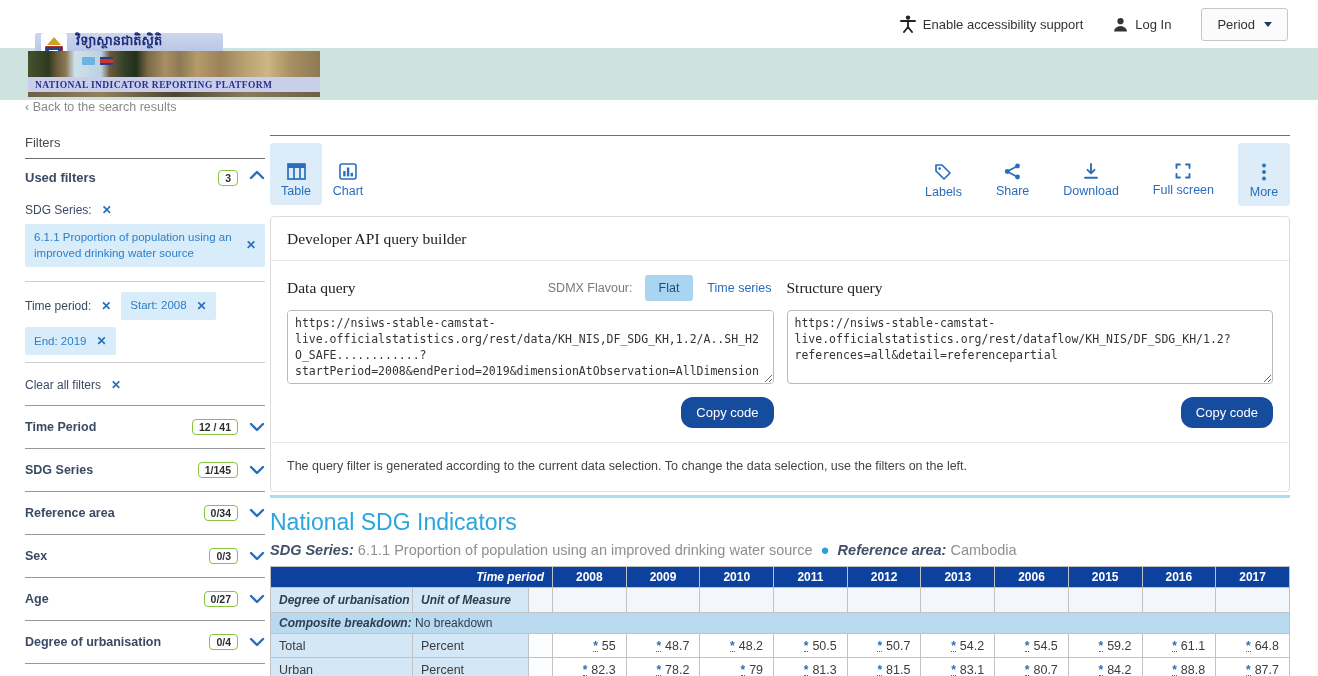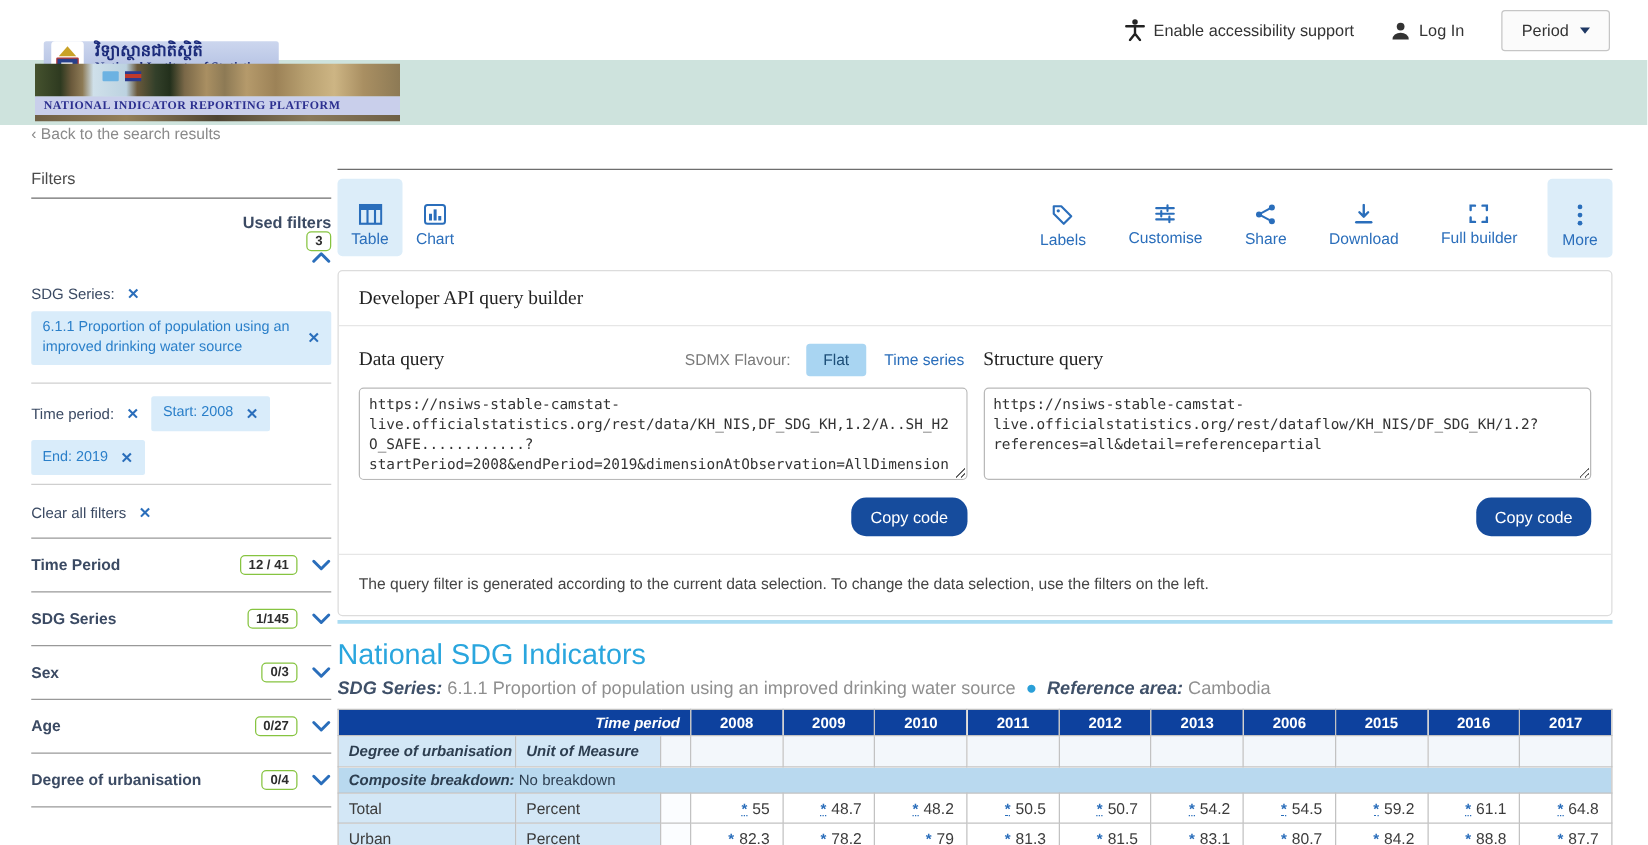--- a/index.html
+++ b/index.html
@@ -39,21 +39,21 @@
   .back-row { padding:0 0 0 25px; font-size:12.5px; color:#8a8a8a; }
   .back-row span { cursor:pointer; }
 
   
   .content { display:flex; padding:0 28px 0 25px; margin-top:21px; align-items:flex-start; }
   .sidebar { width:240px; flex:none; }
   .main { flex:1; margin-left:5px; border-top:1px solid #6e6e6e; }
 
   
   .sidebar-title { font-size:13px; color:#4a4a4a; padding-bottom:8px; border-bottom:1px solid #6e6e6e; }
-  .used-hdr { display:flex; align-items:flex-end; padding:11px 0 10px; cursor:pointer;flex-direction:column; }
+  .used-hdr { display:flex; align-items:flex-start; padding:11px 0 10px; cursor:pointer; }
   .used-hdr .ulabel { font-weight:bold; font-size:13px; color:#3b4a63; flex:1; }
   .badge { border:1.5px solid #86c440; border-radius:4px; background:#fff; color:#2d2d2d;
     font-size:10.5px; font-weight:bold; padding:1px 6px; white-space:nowrap; }
   .chev { margin-left:11px; flex:none; }
   .ftag-label { font-size:12px; color:#3b4a63; }
   .x { color:#2a6ebb; font-weight:bold; font-size:12px; cursor:pointer; }
   .chip-group { padding:7px 0 2px; }
   .chip-label-row { display:flex; align-items:center; gap:10px; margin-bottom:7px; flex-wrap:wrap;}
   .chip { background:#d9ecfa; border-radius:2px; color:#2a7fc9; font-size:11.5px; line-height:1.35;
     padding:6px 9px; display:flex; align-items:center; gap:10px; cursor:default; }
@@ -227,20 +227,27 @@
           </svg>
         </div>
         <div class="filter-row">
           <span class="flabel">SDG Series</span>
           <span class="badge">1/145</span>
           <svg class="chev" width="16" height="10" viewBox="0 0 16 10">
             <polyline points="2,2 8,8 14,2" fill="none" stroke="#2a6ebb" stroke-width="2.4" stroke-linecap="round" stroke-linejoin="round"></polyline>
           </svg>
         </div>
         <div class="filter-row">
+          <span class="flabel">Reference area</span>
+          <span class="badge">0/34</span>
+          <svg class="chev" width="16" height="10" viewBox="0 0 16 10">
+            <polyline points="2,2 8,8 14,2" fill="none" stroke="#2a6ebb" stroke-width="2.4" stroke-linecap="round" stroke-linejoin="round"></polyline>
+          </svg>
+        </div>
+        <div class="filter-row">
           <span class="flabel">Sex</span>
           <span class="badge">0/3</span>
           <svg class="chev" width="16" height="10" viewBox="0 0 16 10">
             <polyline points="2,2 8,8 14,2" fill="none" stroke="#2a6ebb" stroke-width="2.4" stroke-linecap="round" stroke-linejoin="round"></polyline>
           </svg>
         </div>
         <div class="filter-row">
           <span class="flabel">Age</span>
           <span class="badge">0/27</span>
           <svg class="chev" width="16" height="10" viewBox="0 0 16 10">
@@ -281,33 +288,20 @@
 
       <div class="toolbar-right">
         <div class="tool-btn">
           <svg width="18" height="18" viewBox="0 0 18 18">
             <path d="M2 2 h6 l8 8 -6 6 -8 -8 z" fill="none" stroke="#2a6ebb" stroke-width="1.7" stroke-linejoin="round"></path>
             <circle cx="5.6" cy="5.6" r="1.3" fill="#2a6ebb"></circle>
           </svg>
           <span>Labels</span>
         </div>
         <div class="tool-btn">
-          <svg width="18" height="16" viewBox="0 0 18 16">
-            <g stroke="#2a6ebb" stroke-width="1.7" stroke-linecap="round">
-              <line x1="2" y1="3.5" x2="16" y2="3.5"></line>
-                <line x1="2" y1="8" x2="16" y2="8"></line>
-                <line x1="2" y1="12.5" x2="16" y2="12.5"></line>
-              <line x1="11" y1="1.3" x2="11" y2="5.7"></line>
-                <line x1="6" y1="5.8" x2="6" y2="10.2"></line>
-                <line x1="12.5" y1="10.3" x2="12.5" y2="14.7"></line>
-            </g>
-          </svg>
-          <span>Customise</span>
-        </div>
-        <div class="tool-btn">
           <svg width="17" height="17" viewBox="0 0 17 17">
             <circle cx="13.5" cy="3" r="2.4" fill="#2a6ebb"></circle>
               <circle cx="3.2" cy="8.5" r="2.4" fill="#2a6ebb"></circle>
               <circle cx="13.5" cy="14" r="2.4" fill="#2a6ebb"></circle>
             <line x1="3.2" y1="8.5" x2="13.5" y2="3" stroke="#2a6ebb" stroke-width="1.6"></line>
             <line x1="3.2" y1="8.5" x2="13.5" y2="14" stroke="#2a6ebb" stroke-width="1.6"></line>
           </svg>
           <span>Share</span>
         </div>
         <div class="tool-btn">
@@ -319,21 +313,21 @@
         </div>
         <div class="tool-btn">
           <svg width="16" height="16" viewBox="0 0 16 16">
             <g stroke="#2a6ebb" stroke-width="1.9" fill="none" stroke-linecap="round">
               <path d="M1.5 5 V1.5 H5"></path>
                 <path d="M11 1.5 H14.5 V5"></path>
                 <path d="M14.5 11 V14.5 H11"></path>
                 <path d="M5 14.5 H1.5 V11"></path>
             </g>
           </svg>
-          <span>Full builder</span>
+          <span>Full screen</span>
         </div>
         <div class="tool-btn selected">
           <svg width="6" height="18" viewBox="0 0 6 18">
             <circle cx="3" cy="2.5" r="1.9" fill="#2a6ebb"></circle>
               <circle cx="3" cy="9" r="1.9" fill="#2a6ebb"></circle>
               <circle cx="3" cy="15.5" r="1.9" fill="#2a6ebb"></circle>
           </svg>
           <span>More</span>
         </div>
       </div>

